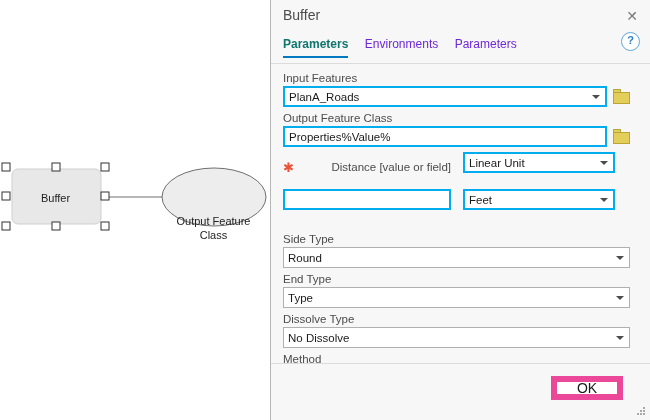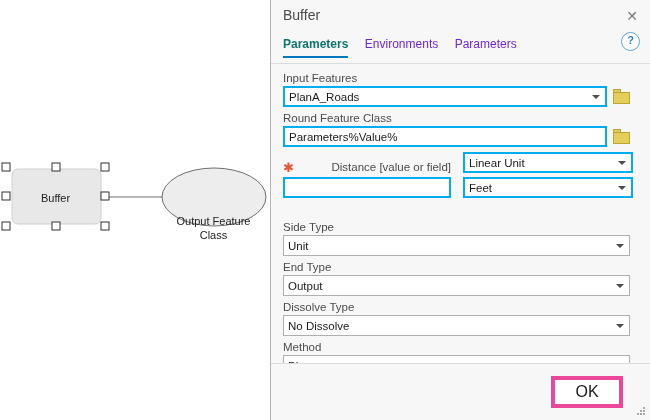--- a/index.html
+++ b/index.html
@@ -119,36 +119,36 @@
   }
   .folder-btn .f-tab{
     position:absolute;left:0;top:0px;width:8px;height:4px;
     background:#e3ce5a;border:1px solid #b9a53a;
     border-bottom:none;box-sizing:border-box;
   }
 
   
   .split{display:flex;align-items:center;}
   .split .left{width:168px;flex:0 0 auto;}
-  .split .right{width:170px;flex:0 0 auto;margin-left:12px;position:relative;}
+  .split .right{width:152px;flex:0 0 auto;margin-left:12px;position:relative;}
 
   .dist-label-row{display:flex;align-items:flex-end;margin-bottom:2px;}
   .dist-label-row .lbl{margin-bottom:0;text-align:right;}
 
   
   #footer{
     position:absolute;left:0;right:0;bottom:0;height:56px;
     border-top:1px solid #dcdcdc;
     background:#f7f7f7;
   }
   #ok-btn{
     position:absolute;right:27px;top:12px;
-    width:72px;height:32px;
-    background:#ffffff;border:4px solid #ec4899;
-    font-size:16px;color:#1a1a1a;
+    width:72px;height:24px;
+    background:#ffffff;border:6px solid #ec4899;
+    font-size:14px;color:#1a1a1a;
     display:flex;align-items:center;justify-content:center;
     cursor:pointer;box-sizing:border-box;
   }
   #grip{
     position:absolute;right:4px;bottom:4px;width:9px;height:9px;
     cursor:nwse-resize;
   }
   #grip i{
     position:absolute;width:2px;height:2px;background:#a9a9a9;display:block;
   }
@@ -209,24 +209,24 @@
           <span class="caret"></span>
         </div>
         <div class="folder-btn">
           <span class="f-tab"></span>
             <span class="f-body"></span>
         </div>
       </div>
     </div>
 
     <div class="field">
-      <span class="lbl">Round Feature Class</span>
+      <span class="lbl">Output Feature Class</span>
       <div class="ctrl-row">
         <div class="input-box hl grow">
-          <span>Parameters%Value%</span>
+          <span>Properties%Value%</span>
         </div>
         <div class="folder-btn">
           <span class="f-tab"></span>
             <span class="f-body"></span>
         </div>
       </div>
     </div>
 
     <div class="field" style="margin-left:0;">
       <div class="dist-label-row split">
@@ -234,47 +234,47 @@
           <span class="req-star" style="left:0;top:-1px;">✱</span>
           <span class="lbl" style="padding-left:12px;">Distance [value or field]</span>
         </div>
         <div class="right">
           <div class="input-box combo hl" style="width:100%;">
             <span>Linear Unit</span>
             <span class="caret"></span>
           </div>
         </div>
       </div>
-      <div class="split" style="margin-top:4px;">
+      <div class="split" style="margin-top:16px;">
         <div class="left">
           <div class="input-box hl" style="width:100%;">
             <span></span>
           </div>
         </div>
         <div class="right">
           <div class="input-box combo hl" style="width:100%;">
             <span>Feet</span>
             <span class="caret"></span>
           </div>
         </div>
       </div>
     </div>
 
     <div class="field" style="margin-top:23px;">
       <span class="lbl">Side Type</span>
       <div class="input-box combo">
-        <span>Unit</span>
+        <span>Round</span>
         <span class="caret"></span>
       </div>
     </div>
 
     <div class="field">
       <span class="lbl">End Type</span>
       <div class="input-box combo">
-        <span>Output</span>
+        <span>Type</span>
         <span class="caret"></span>
       </div>
     </div>
 
     <div class="field">
       <span class="lbl">Dissolve Type</span>
       <div class="input-box combo">
         <span>No Dissolve</span>
         <span class="caret"></span>
       </div>

